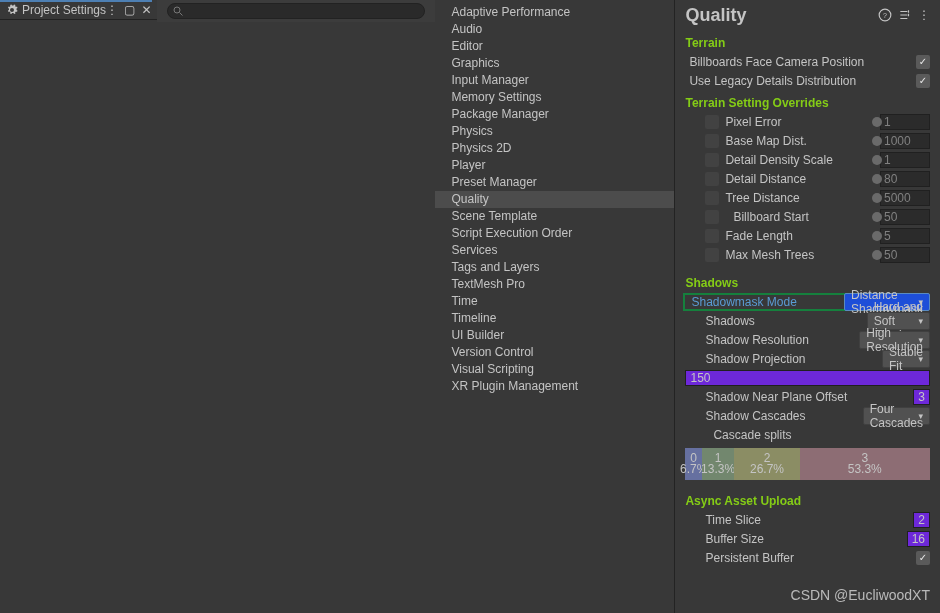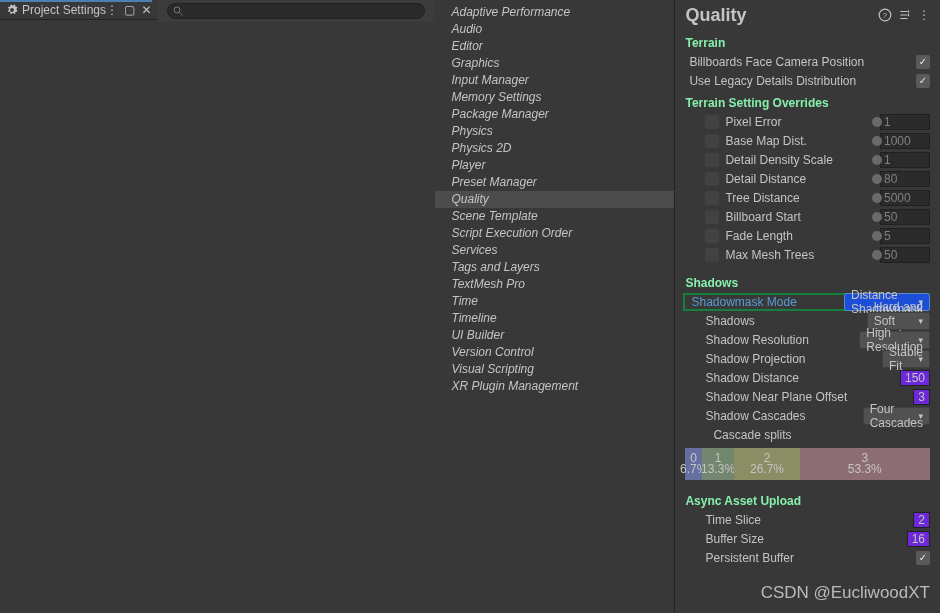--- a/index.html
+++ b/index.html
@@ -8,27 +8,27 @@
 .titlebar { height:20px; background:#383838; display:flex; align-items:center; padding:0 6px; position:relative; border-bottom:1px solid #222; }
 .titlebar .tab-accent { position:absolute; top:0; left:0; width:152px; height:2px; background:#4d7fb3; }
 .titlebar .gear { margin-right:4px; }
 .titlebar-right { margin-left:auto; display:flex; gap:6px; }
 .searchbar { height:22px; background:#3c3c3c; display:flex; align-items:center; justify-content:flex-end; padding:0 10px; }
 .searchbar input { background:#2a2a2a; border:1px solid #222; border-radius:9px; height:16px; width:258px; padding:0 8px 0 20px; color:#c4c4c4; outline:none; }
 .search-wrap { position:relative; }
 .search-wrap .mag { position:absolute; left:5px; top:2px; opacity:.6; }
 .body { display:flex; flex:1; overflow:hidden; }
 .sidebar { width:240px; background:#383838; border-right:1px solid #232323; padding-top:4px; overflow:hidden; }
-.side-item { padding:1px 16px; cursor:pointer; line-height:15px;font-style:italic; }
+.side-item { padding:1px 16px; cursor:pointer; line-height:15px; }
 .side-item.sel { background:#4c4c4c; }
 .main { flex:1; overflow:hidden; padding:0 10px 6px 10px; position:relative; }
 .main-head { display:flex; align-items:center; height:30px; }
 .main-head h1 { font-size:18px; font-weight:bold; }
 .main-head .right { margin-left:auto; display:flex; gap:6px; }
-.section-h { font-weight:bold; color:#86efac; margin:6px 0 2px 0; }
+.section-h { font-weight:bold; color:#84cc16; margin:6px 0 2px 0; }
 .row { display:flex; align-items:center; height:19px; }
 .lbl { width:252px; padding-left:4px; }
 .lbl.ind { padding-left:20px; }
 .lbl.dis { color:#7a7a7a; }
 .val { flex:1; display:flex; align-items:center; gap:8px; }
 .chk { width:14px; height:14px; background:#5a5a5a; border-radius:2px; display:flex; align-items:center; justify-content:center; font-size:10px; color:#e8e8e8; }
 .chk.dis { background:#424242; }
 .slider { flex:1; height:14px; position:relative; }
 .slider .track { position:absolute; top:6px; left:0; right:0; height:2px; background:#2f2f2f; border-radius:1px; }
 .slider .thumb { position:absolute; top:2px; width:10px; height:10px; border-radius:50%; background:#9d9d9d; }
@@ -39,21 +39,21 @@
 .dd { flex:1; height:18px; background:#515151; border:1px solid #404040; border-radius:2px; padding:0 6px; display:flex; align-items:center; position:relative; }
 .dd::after { content:"▾"; position:absolute; right:6px; font-size:9px; }
 .dd.hl-blue { background:#1d4ed8; border-color:#5a8bbf; }
 .hl-red { border:2px solid #15803d; margin:-2px; padding-left:6px; }
 .cascade { display:flex; height:32px; margin-top:4px; }
 .casc { display:flex; flex-direction:column; align-items:center; justify-content:center; font-size:10px; line-height:11px; }
 .c0 { width:6.7%; background:#6670a0; }
 .c1 { width:13.3%; background:#72876e; }
 .c2 { width:26.7%; background:#8b8d64; }
 .c3 { width:53.3%; background:#8d6d74; }
-.watermark { position:absolute; right:10px; bottom:10px; color:#d0d0d0; font-size:17px; opacity:.85; pointer-events:none; }
+.watermark { position:absolute; right:10px; bottom:10px; color:#d0d0d0; font-size:14px; opacity:.85; pointer-events:none; }
 svg { display:block; }
 </style>
 </head>
 <body>
 
 <div class="window">
   <div class="titlebar">
     <div class="tab-accent"></div>
     <span class="gear">
       <svg width="12" height="12" viewBox="0 0 24 24">
@@ -198,21 +198,21 @@
             </div>
             <div class="val">
               <div class="slider dis">
                 <div class="track"></div>
                 <div class="thumb" style="left:100%"></div>
               </div>
               <div class="numbox">5000</div>
             </div>
           </div>
           <div class="row">
-            <div class="lbl ind dis" style="display:flex;align-items:center;gap:6px">
+            <div class="lbl ind dis" style="display:flex;align-items:center;gap:14px">
               <div class="chk dis"></div>
               <span>Billboard Start</span>
             </div>
             <div class="val">
               <div class="slider dis">
                 <div class="track"></div>
                 <div class="thumb" style="left:2%"></div>
               </div>
               <div class="numbox">50</div>
             </div>
@@ -272,21 +272,20 @@
       </div>
       <div class="row">
         <div class="lbl ind">Shadow Projection</div>
         <div class="val">
             <div class="dd">
               <span>Stable Fit</span>
             </div>
           </div>
       </div>
       <div class="row">
-        <div class="lbl ind">Shadow Distance</div>
         <div class="val">
             <div class="textbox"><span>150</span></div>
           </div>
       </div>
       <div class="row">
         <div class="lbl ind">Shadow Near Plane Offset</div>
         <div class="val">
             <div class="textbox"><span>3</span></div>
           </div>
       </div>

